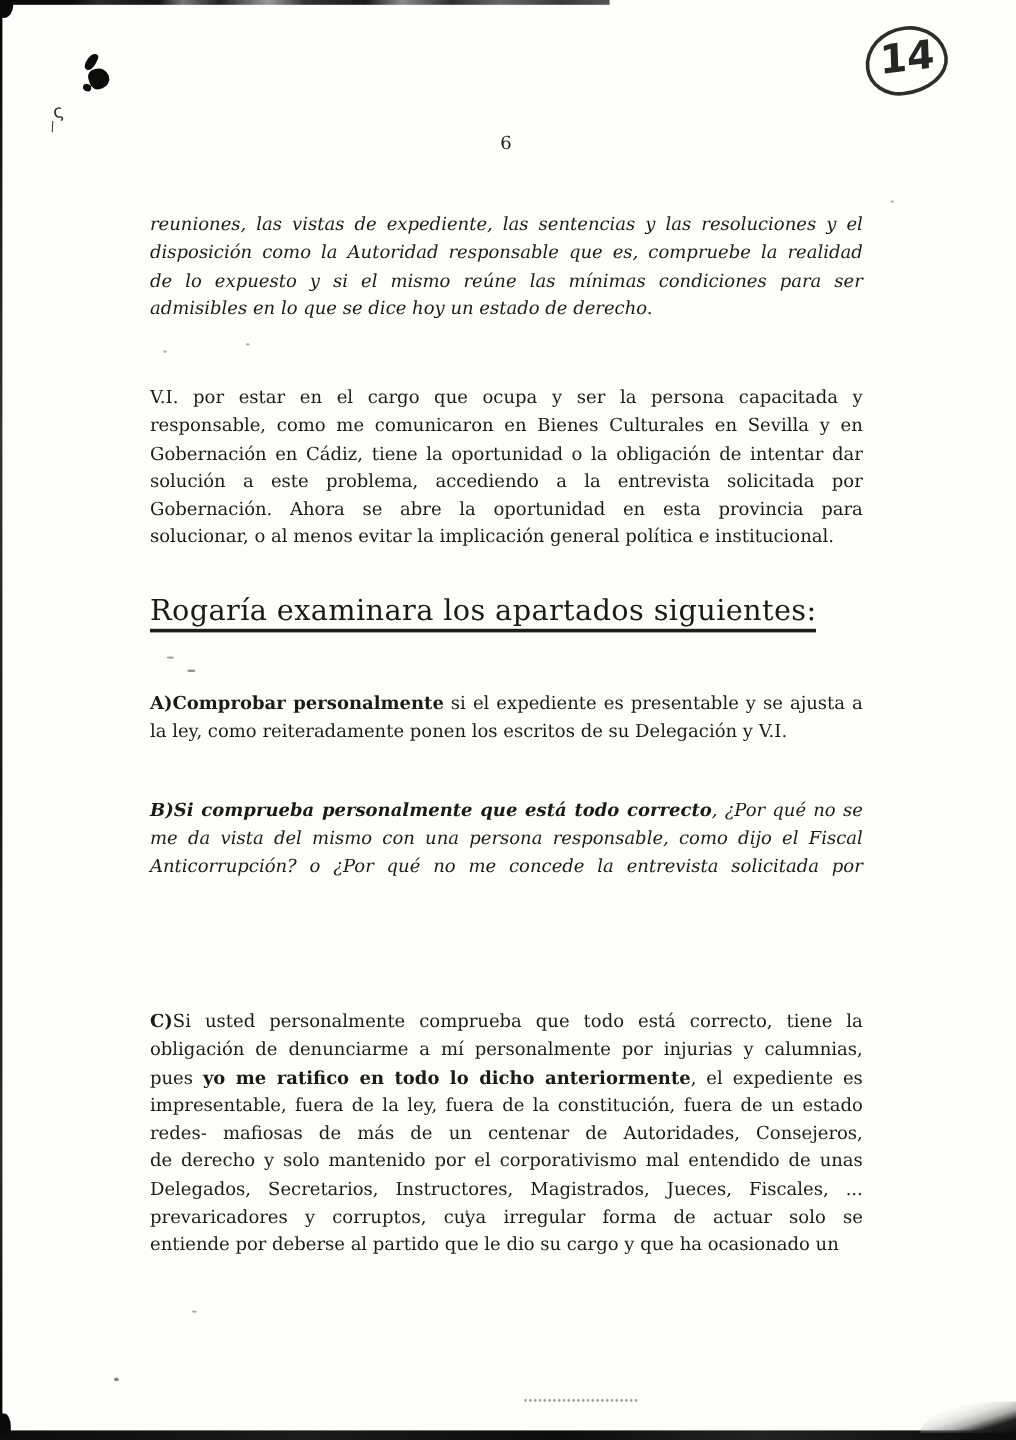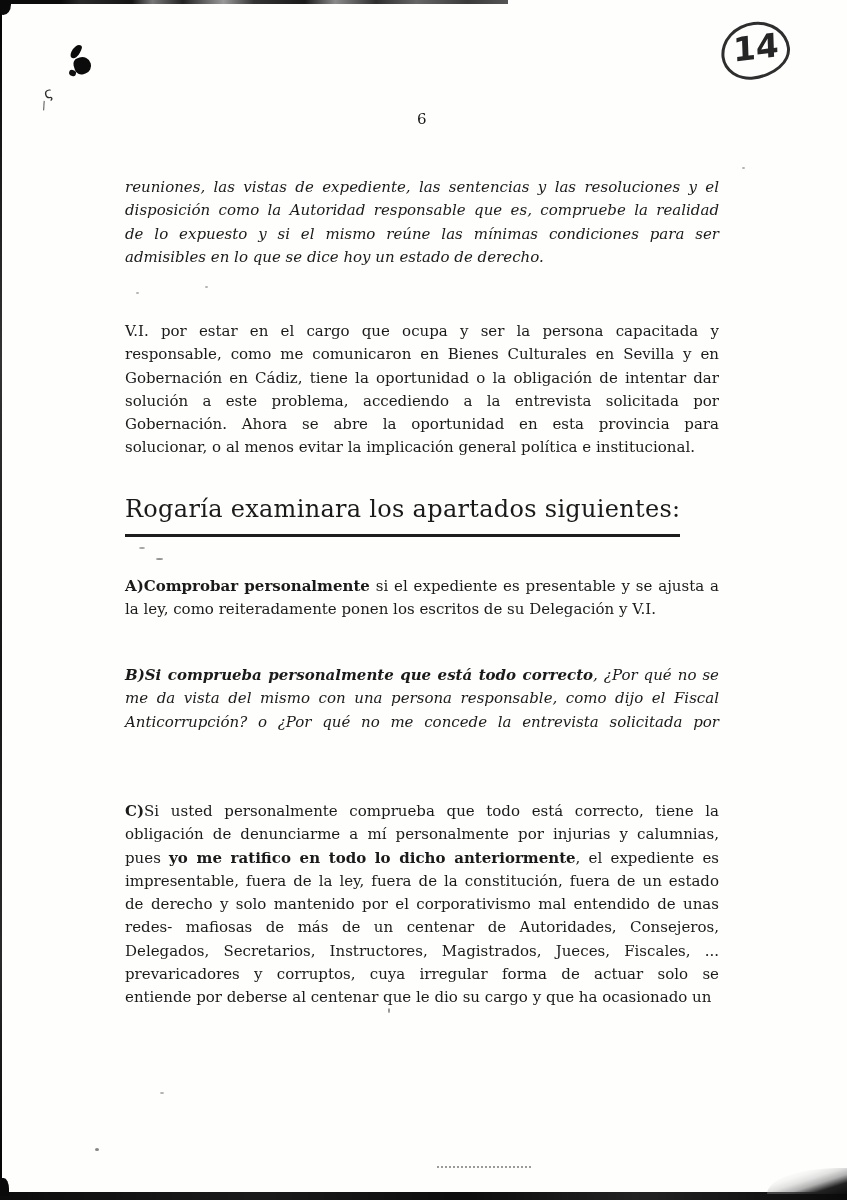--- a/index.html
+++ b/index.html
@@ -100,21 +100,21 @@
   #p2 { top:320px; }
   #pA { top:575px; }
   #pB { top:664px; }
   #pC { top:800px; }
 
   .heading {
     top:492px; font-size:24px; line-height:34px; letter-spacing:.3px;
     white-space:nowrap;
   }
   .heading .u {
-    border-bottom:3px solid #1d1d1d; padding-bottom:11px;
+    border-bottom:3px solid #1d1d1d; padding-bottom:1px;
   }
 
   
   .speck { position:absolute; background:#9a9a9a; border-radius:50%; opacity:.8; }
   .s1 { left:136px; top:292px; width:3px; height:2px; }
   .s2 { left:205px; top:286px; width:3px; height:2px; }
   .s3 { left:156px; top:558px; width:7px; height:2px; background:#777; }
   .s4 { left:139px; top:547px; width:6px; height:2px; background:#888; }
   .s5 { left:160px; top:1092px; width:4px; height:2px; }
   .s6 { left:95px; top:1148px; width:4px; height:3px; background:#666; }
@@ -179,25 +179,25 @@
       <div class="line"><b>A)Comprobar personalmente</b><span> si el expediente es presentable y se ajusta a</span></div>
       <div class="line last"><span>la ley, como reiteradamente ponen los escritos de su Delegación y V.I.</span></div>
     </div>
 
   <div id="pB" class="column para" style="position:absolute;font-style:italic;">
       <div class="line"><b>B)Si comprueba personalmente que está todo correcto</b><span>, ¿Por qué no se</span></div>
       <div class="line"><span>me da vista del mismo con una persona responsable, como dijo el Fiscal</span></div>
       <div class="line"><span>Anticorrupción? o ¿Por qué no me concede la entrevista solicitada por</span></div>
     </div>
 
-  <div id="pC" class="column para" style="position:absolute;">
+  <div id="pC" class="column para" style="position:absolute;margin-top:40px;">
       <div class="line"><b>C)</b><span>Si usted personalmente comprueba que todo está correcto, tiene la</span></div>
       <div class="line"><span>obligación de denunciarme a mí personalmente por injurias y calumnias,</span></div>
       <div class="line"><span>pues </span><b>yo me ratifico en todo lo dicho anteriormente</b><span>, el expediente es</span></div>
       <div class="line"><span>impresentable, fuera de la ley, fuera de la constitución, fuera de un estado</span></div>
+      <div class="line"><span>redes- mafiosas de más de un centenar de Autoridades, Consejeros,</span></div>
       <div class="line"><span>de derecho y solo mantenido por el corporativismo mal entendido de unas</span></div>
-      <div class="line"><span>redes- mafiosas de más de un centenar de Autoridades, Consejeros,</span></div>
       <div class="line"><span>Delegados, Secretarios, Instructores, Magistrados, Jueces, Fiscales, ...</span></div>
       <div class="line"><span>prevaricadores y corruptos, cuya irregular forma de actuar solo se</span></div>
-      <div class="line last"><span>entiende por deberse al centenar que le dio su cargo y que ha ocasionado un</span></div>
+      <div class="line last"><span>entiende por deberse al partido que le dio su cargo y que ha ocasionado un</span></div>
     </div>
 
 </div>
 
 </body></html>

